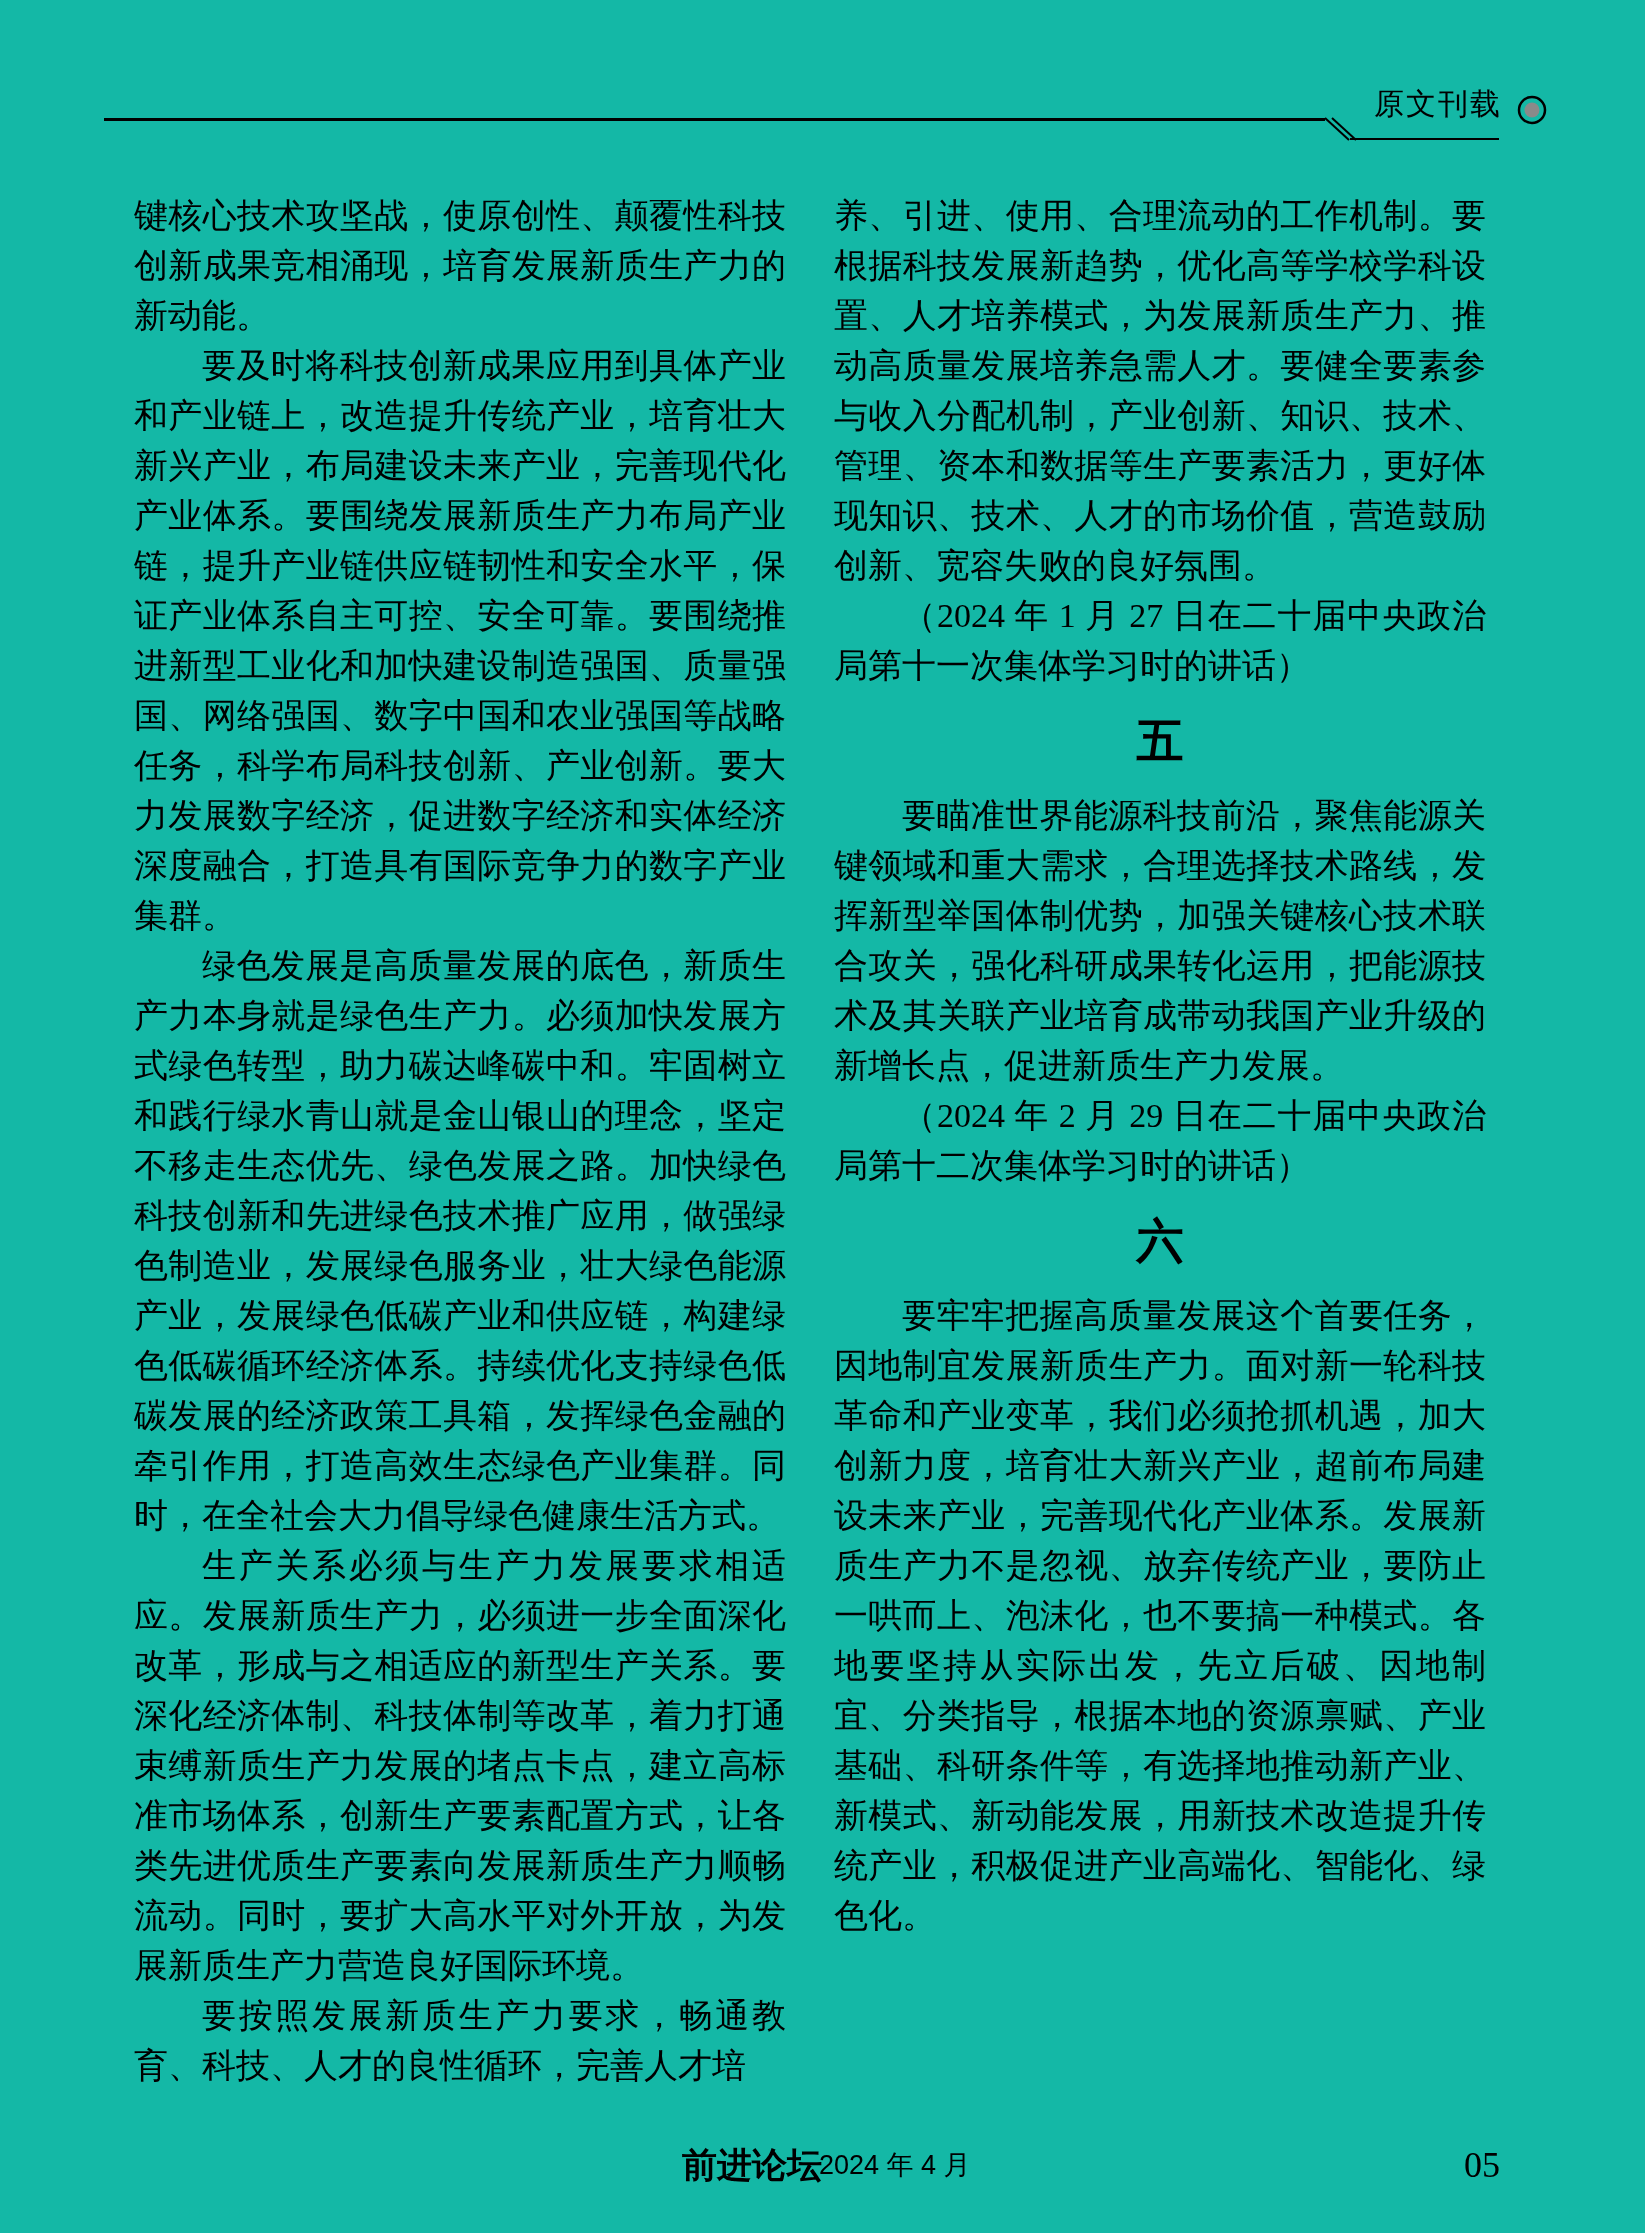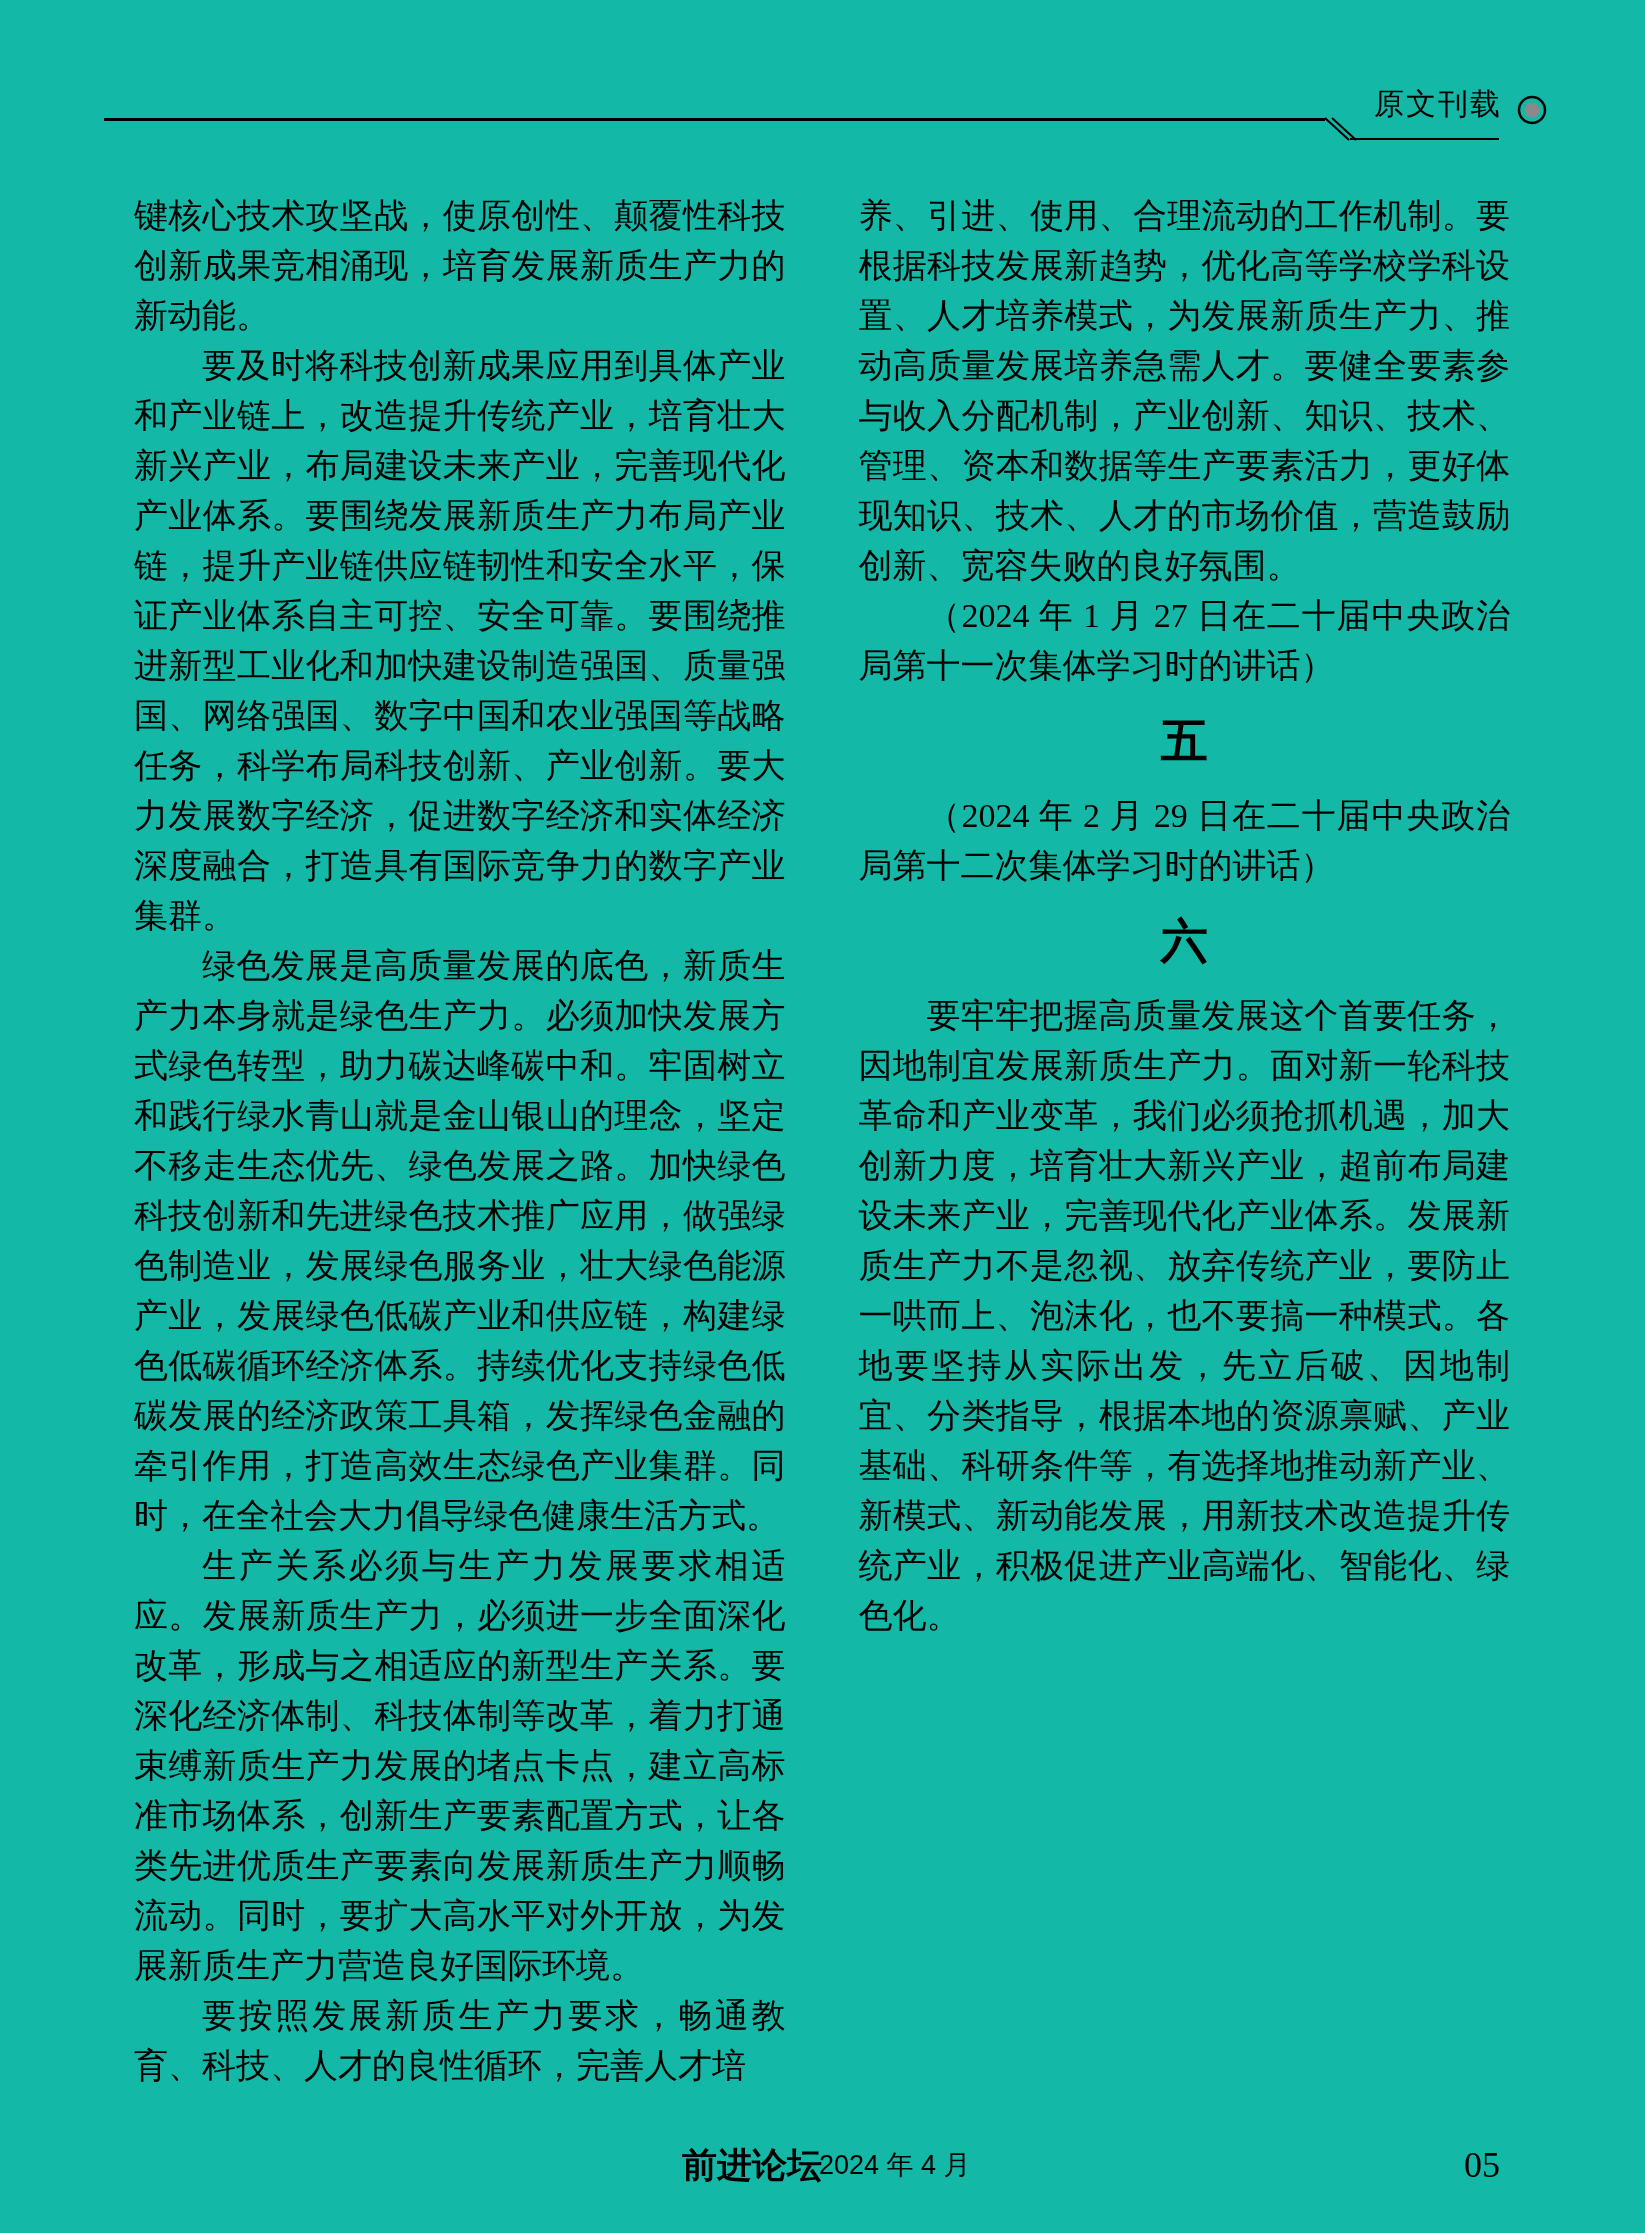--- a/index.html
+++ b/index.html
@@ -18,21 +18,21 @@
   .header-title{
     position:absolute;left:1374px;top:87px;
     font-size:30px;letter-spacing:2px;line-height:34px;
     font-family:"Liberation Serif","DejaVu Serif",serif;
     white-space:nowrap;
   }
   .bullseye{position:absolute;left:1516px;top:94px;}
   
   .columns{
     position:absolute;left:134px;top:191px;width:1376px;
-    display:flex;gap:73px;
+    display:flex;gap:48px;
   }
   .col{
     width:652px;
     font-size:34px;line-height:50px;
     text-align:justify;
     line-break:strict;
   }
   .col p{margin:0;padding:0;}
   .indent{text-indent:2em;}
   .section-heading{
@@ -84,20 +84,21 @@
       <p class="para indent">要及时将科技创新成果应用到具体产业和产业链上，改造提升传统产业，培育壮大新兴产业，布局建设未来产业，完善现代化产业体系。要围绕发展新质生产力布局产业链，提升产业链供应链韧性和安全水平，保证产业体系自主可控、安全可靠。要围绕推进新型工业化和加快建设制造强国、质量强国、网络强国、数字中国和农业强国等战略任务，科学布局科技创新、产业创新。要大力发展数字经济，促进数字经济和实体经济深度融合，打造具有国际竞争力的数字产业集群。</p>
       <p class="para indent">绿色发展是高质量发展的底色，新质生产力本身就是绿色生产力。必须加快发展方式绿色转型，助力碳达峰碳中和。牢固树立和践行绿水青山就是金山银山的理念，坚定不移走生态优先、绿色发展之路。加快绿色科技创新和先进绿色技术推广应用，做强绿色制造业，发展绿色服务业，壮大绿色能源产业，发展绿色低碳产业和供应链，构建绿色低碳循环经济体系。持续优化支持绿色低碳发展的经济政策工具箱，发挥绿色金融的牵引作用，打造高效生态绿色产业集群。同时，在全社会大力倡导绿色健康生活方式。</p>
       <p class="para indent">生产关系必须与生产力发展要求相适应。发展新质生产力，必须进一步全面深化改革，形成与之相适应的新型生产关系。要深化经济体制、科技体制等改革，着力打通束缚新质生产力发展的堵点卡点，建立高标准市场体系，创新生产要素配置方式，让各类先进优质生产要素向发展新质生产力顺畅流动。同时，要扩大高水平对外开放，为发展新质生产力营造良好国际环境。</p>
       <p class="para indent">要按照发展新质生产力要求，畅通教育、科技、人才的良性循环，完善人才培</p>
     </div>
 
     <div class="col">
       <p class="para">养、引进、使用、合理流动的工作机制。要根据科技发展新趋势，优化高等学校学科设置、人才培养模式，为发展新质生产力、推动高质量发展培养急需人才。要健全要素参与收入分配机制，产业创新、知识、技术、管理、资本和数据等生产要素活力，更好体现知识、技术、人才的市场价值，营造鼓励创新、宽容失败的良好氛围。</p>
       <p class="para indent">（2024 年 1 月 27 日在二十届中央政治局第十一次集体学习时的讲话）</p>
       <div class="section-heading">五</div>
+      <p class="para indent">要瞄准世界能源科技前沿，聚焦能源关键领域和重大需求，合理选择技术路线，发挥新型举国体制优势，加强关键核心技术联合攻关，强化科研成果转化运用，把能源技术及其关联产业培育成带动我国产业升级的新增长点，促进新质生产力发展。</p>
       <p class="para indent">（2024 年 2 月 29 日在二十届中央政治局第十二次集体学习时的讲话）</p>
       <div class="section-heading">六</div>
       <p class="para indent">要牢牢把握高质量发展这个首要任务，因地制宜发展新质生产力。面对新一轮科技革命和产业变革，我们必须抢抓机遇，加大创新力度，培育壮大新兴产业，超前布局建设未来产业，完善现代化产业体系。发展新质生产力不是忽视、放弃传统产业，要防止一哄而上、泡沫化，也不要搞一种模式。各地要坚持从实际出发，先立后破、因地制宜、分类指导，根据本地的资源禀赋、产业基础、科研条件等，有选择地推动新产业、新模式、新动能发展，用新技术改造提升传统产业，积极促进产业高端化、智能化、绿色化。</p>
     </div>
 
   </div>
 
   <div class="footer-journal">前进论坛</div>
   <div class="footer-date">2024 年 4 月</div>
   <div class="footer-page">05</div>

